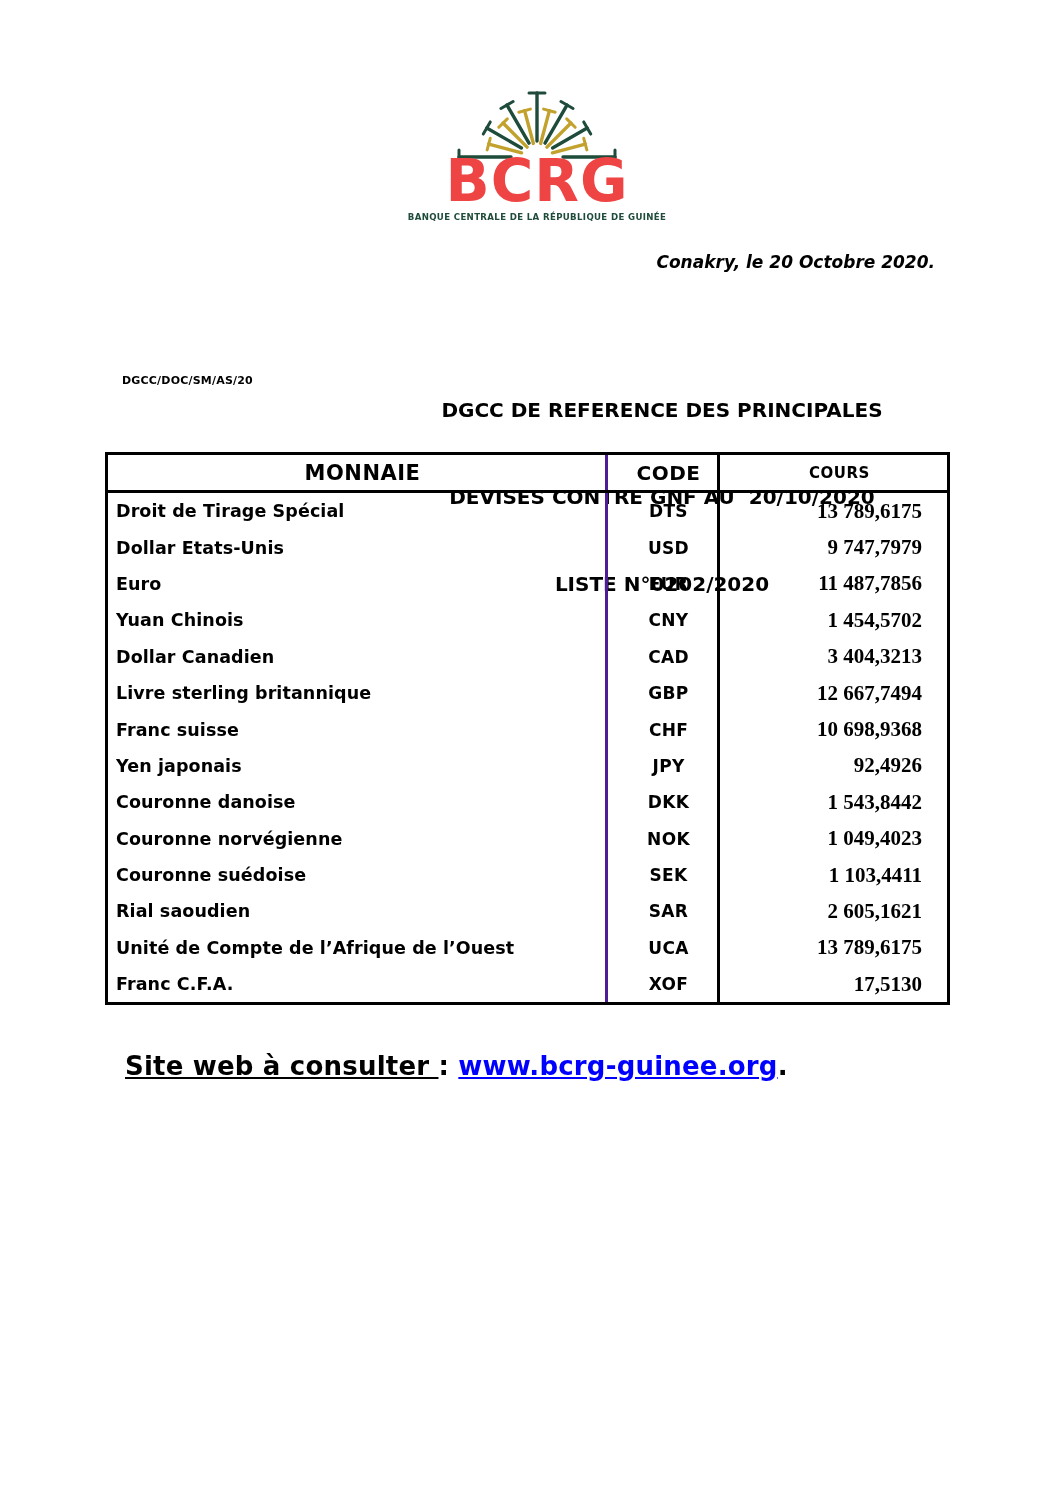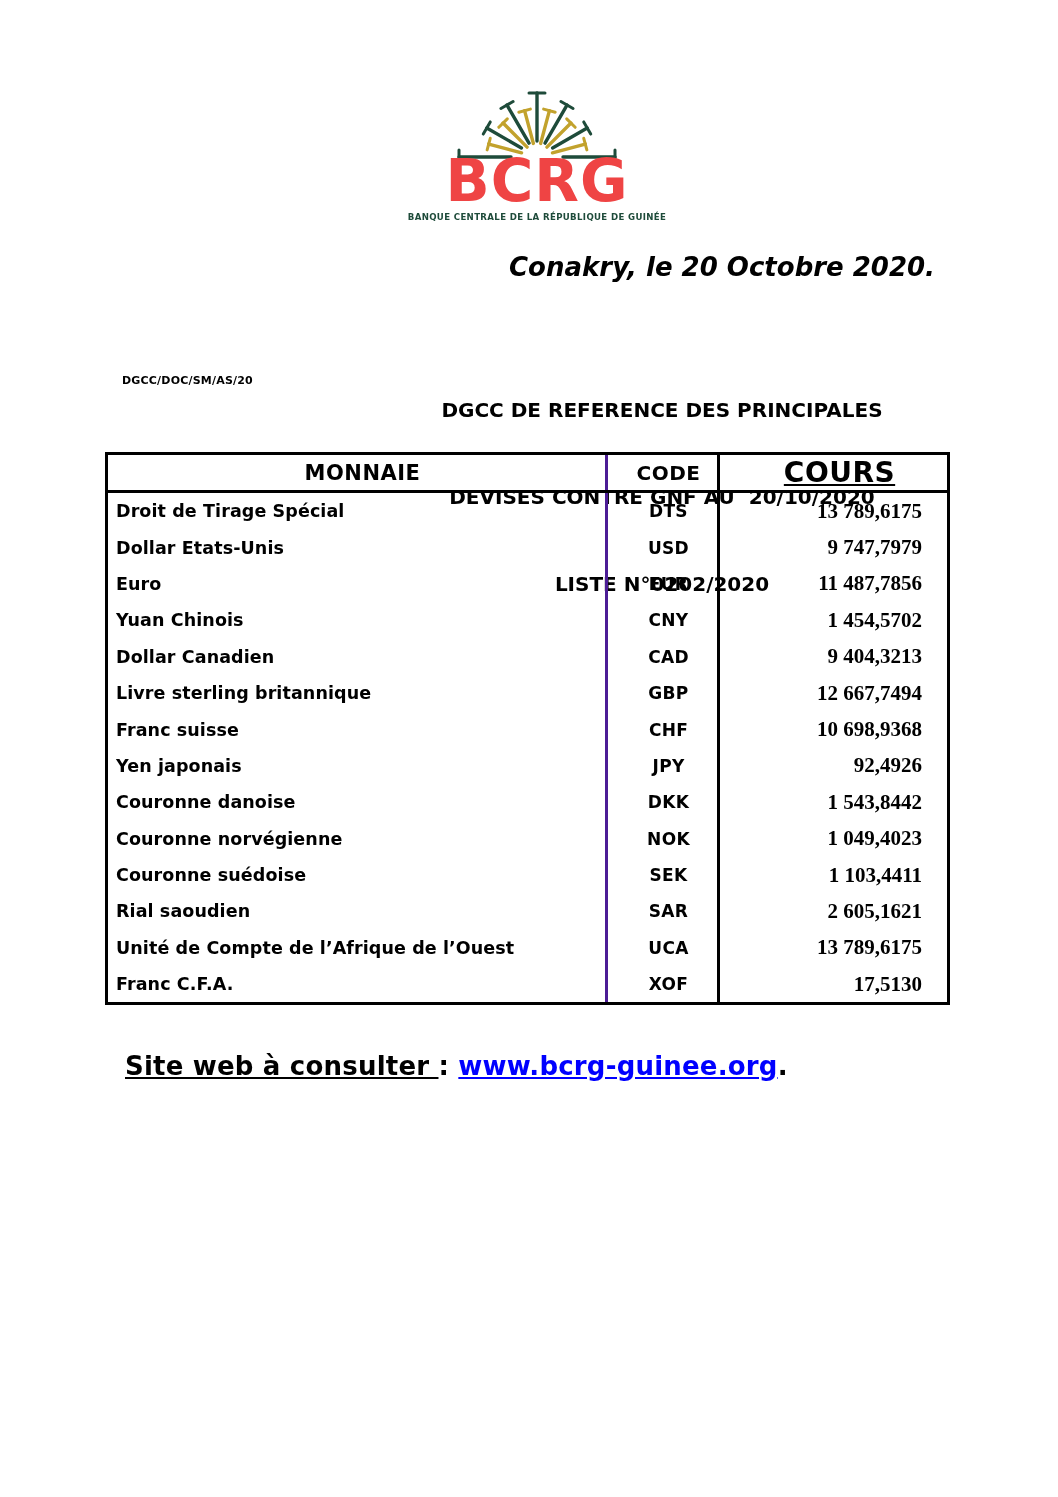--- a/index.html
+++ b/index.html
@@ -40,21 +40,21 @@
     color: #1e4b3a;
     margin-top: 2px;
     white-space: nowrap;
   }
 
   
   .date-line {
     position: absolute;
     top: 252px;
     right: 123px;
-    font-size: 26px;
+    font-size: 17px;
     font-weight: bold;
     font-style: italic;
     white-space: pre-wrap;
   }
   .ref-number {
     position: absolute;
     top: 374px;
     left: 122px;
     font-size: 11px;
     font-weight: bold;
@@ -92,21 +92,21 @@
   }
   .tbody-row { height: 36.4px; }
   .cell { height: 100%; display: flex; align-items: center; box-sizing: border-box; padding-left: 12px; }
   .cell.code-col {
     border-left: 3px solid #4c1d95;
     border-right: 3px solid #000;
     justify-content: center;
   }
   .h-monnaie { justify-content: center; font-size: 21px; font-weight: bold; letter-spacing: 0.5px; }
   .h-code    { font-size: 20px; font-weight: bold; letter-spacing: 0.5px; }
-  .h-cours   { justify-content: center; font-size: 28px; font-weight: bold; letter-spacing: 0.5px; text-decoration: underline; }
+  .h-cours   { justify-content: center; font-size: 15px; font-weight: bold; letter-spacing: 0.5px; }
   .c-monnaie {
     padding-left: 8px;
     font-size: 17.5px;
     font-weight: bold;
     letter-spacing: 0.1px;
     white-space: nowrap;
   }
   .c-code { font-size: 17px; font-weight: bold; letter-spacing: 0.3px; }
   .c-cours {
     justify-content: flex-end;
@@ -204,21 +204,21 @@
       <div class="cell c-cours">11 487,7856</div>
     </div>
     <div class="trow tbody-row">
       <div class="cell c-monnaie">Yuan Chinois</div>
       <div class="cell code-col c-code">CNY</div>
       <div class="cell c-cours">1 454,5702</div>
     </div>
     <div class="trow tbody-row">
       <div class="cell c-monnaie">Dollar Canadien</div>
       <div class="cell code-col c-code">CAD</div>
-      <div class="cell c-cours">9 404,3213</div>
+      <div class="cell c-cours">3 404,3213</div>
     </div>
     <div class="trow tbody-row">
       <div class="cell c-monnaie">Livre sterling britannique</div>
       <div class="cell code-col c-code">GBP</div>
       <div class="cell c-cours">12 667,7494</div>
     </div>
     <div class="trow tbody-row">
       <div class="cell c-monnaie">Franc suisse</div>
       <div class="cell code-col c-code">CHF</div>
       <div class="cell c-cours">10 698,9368</div>

